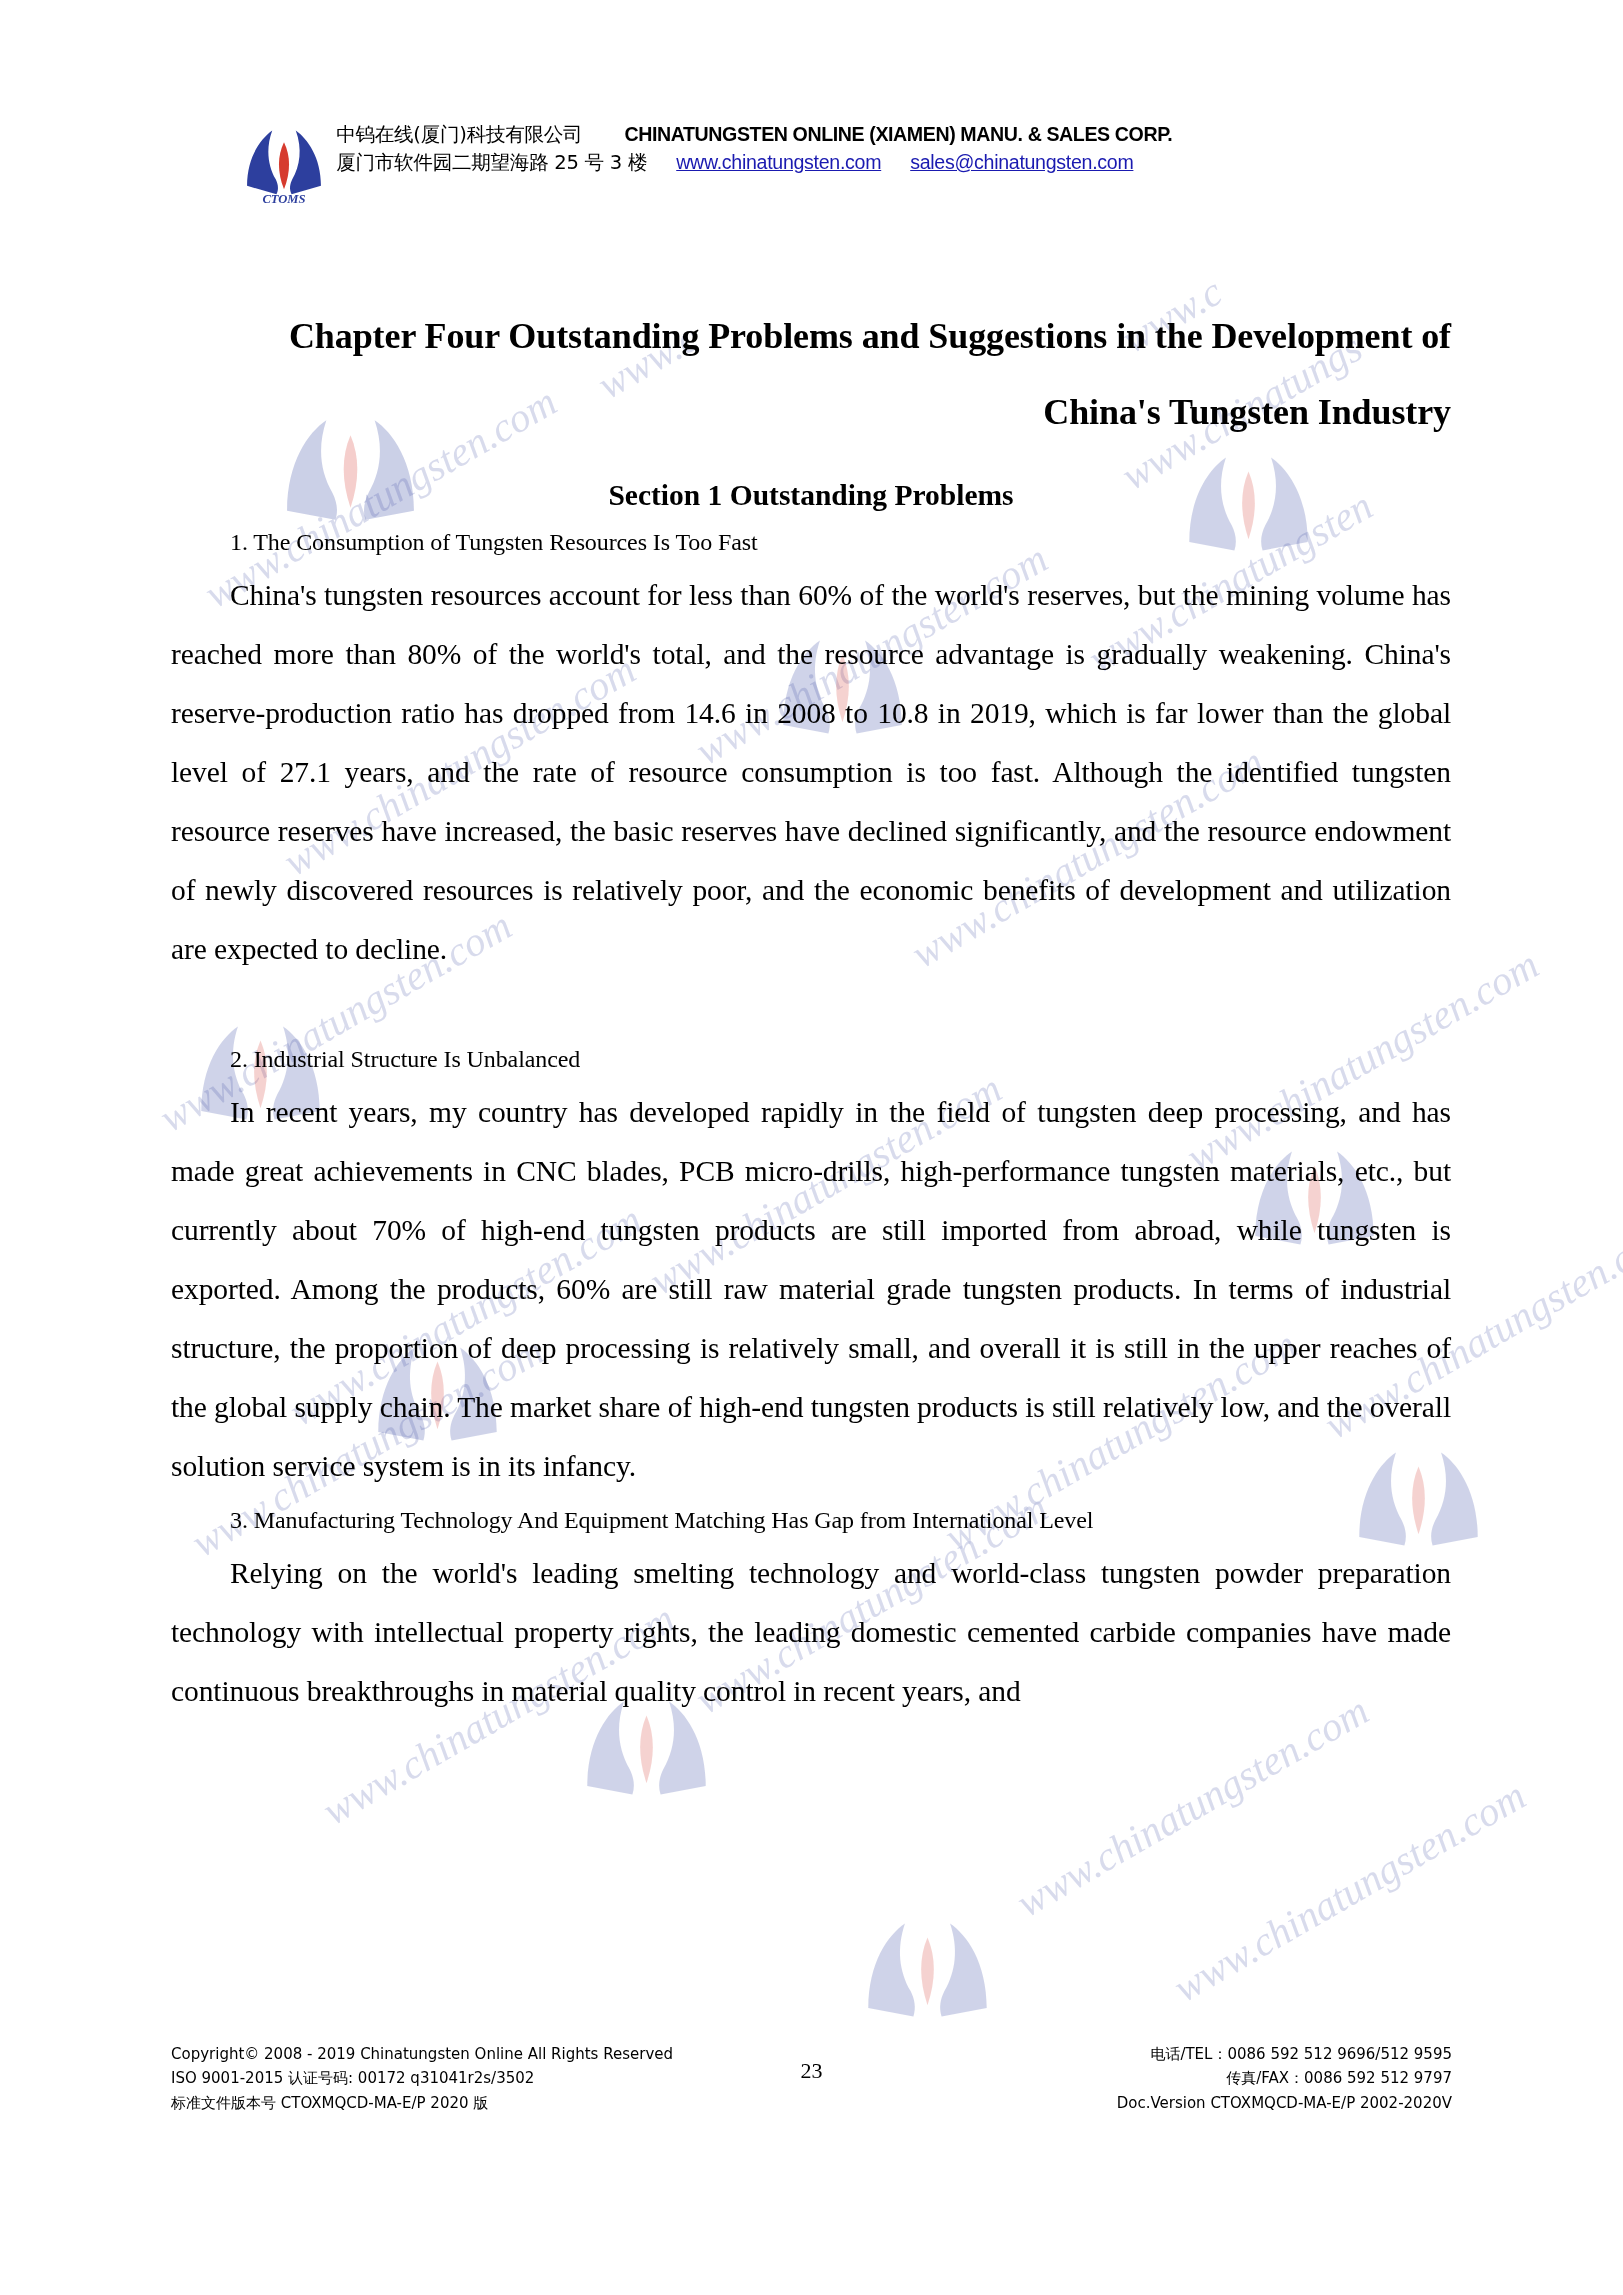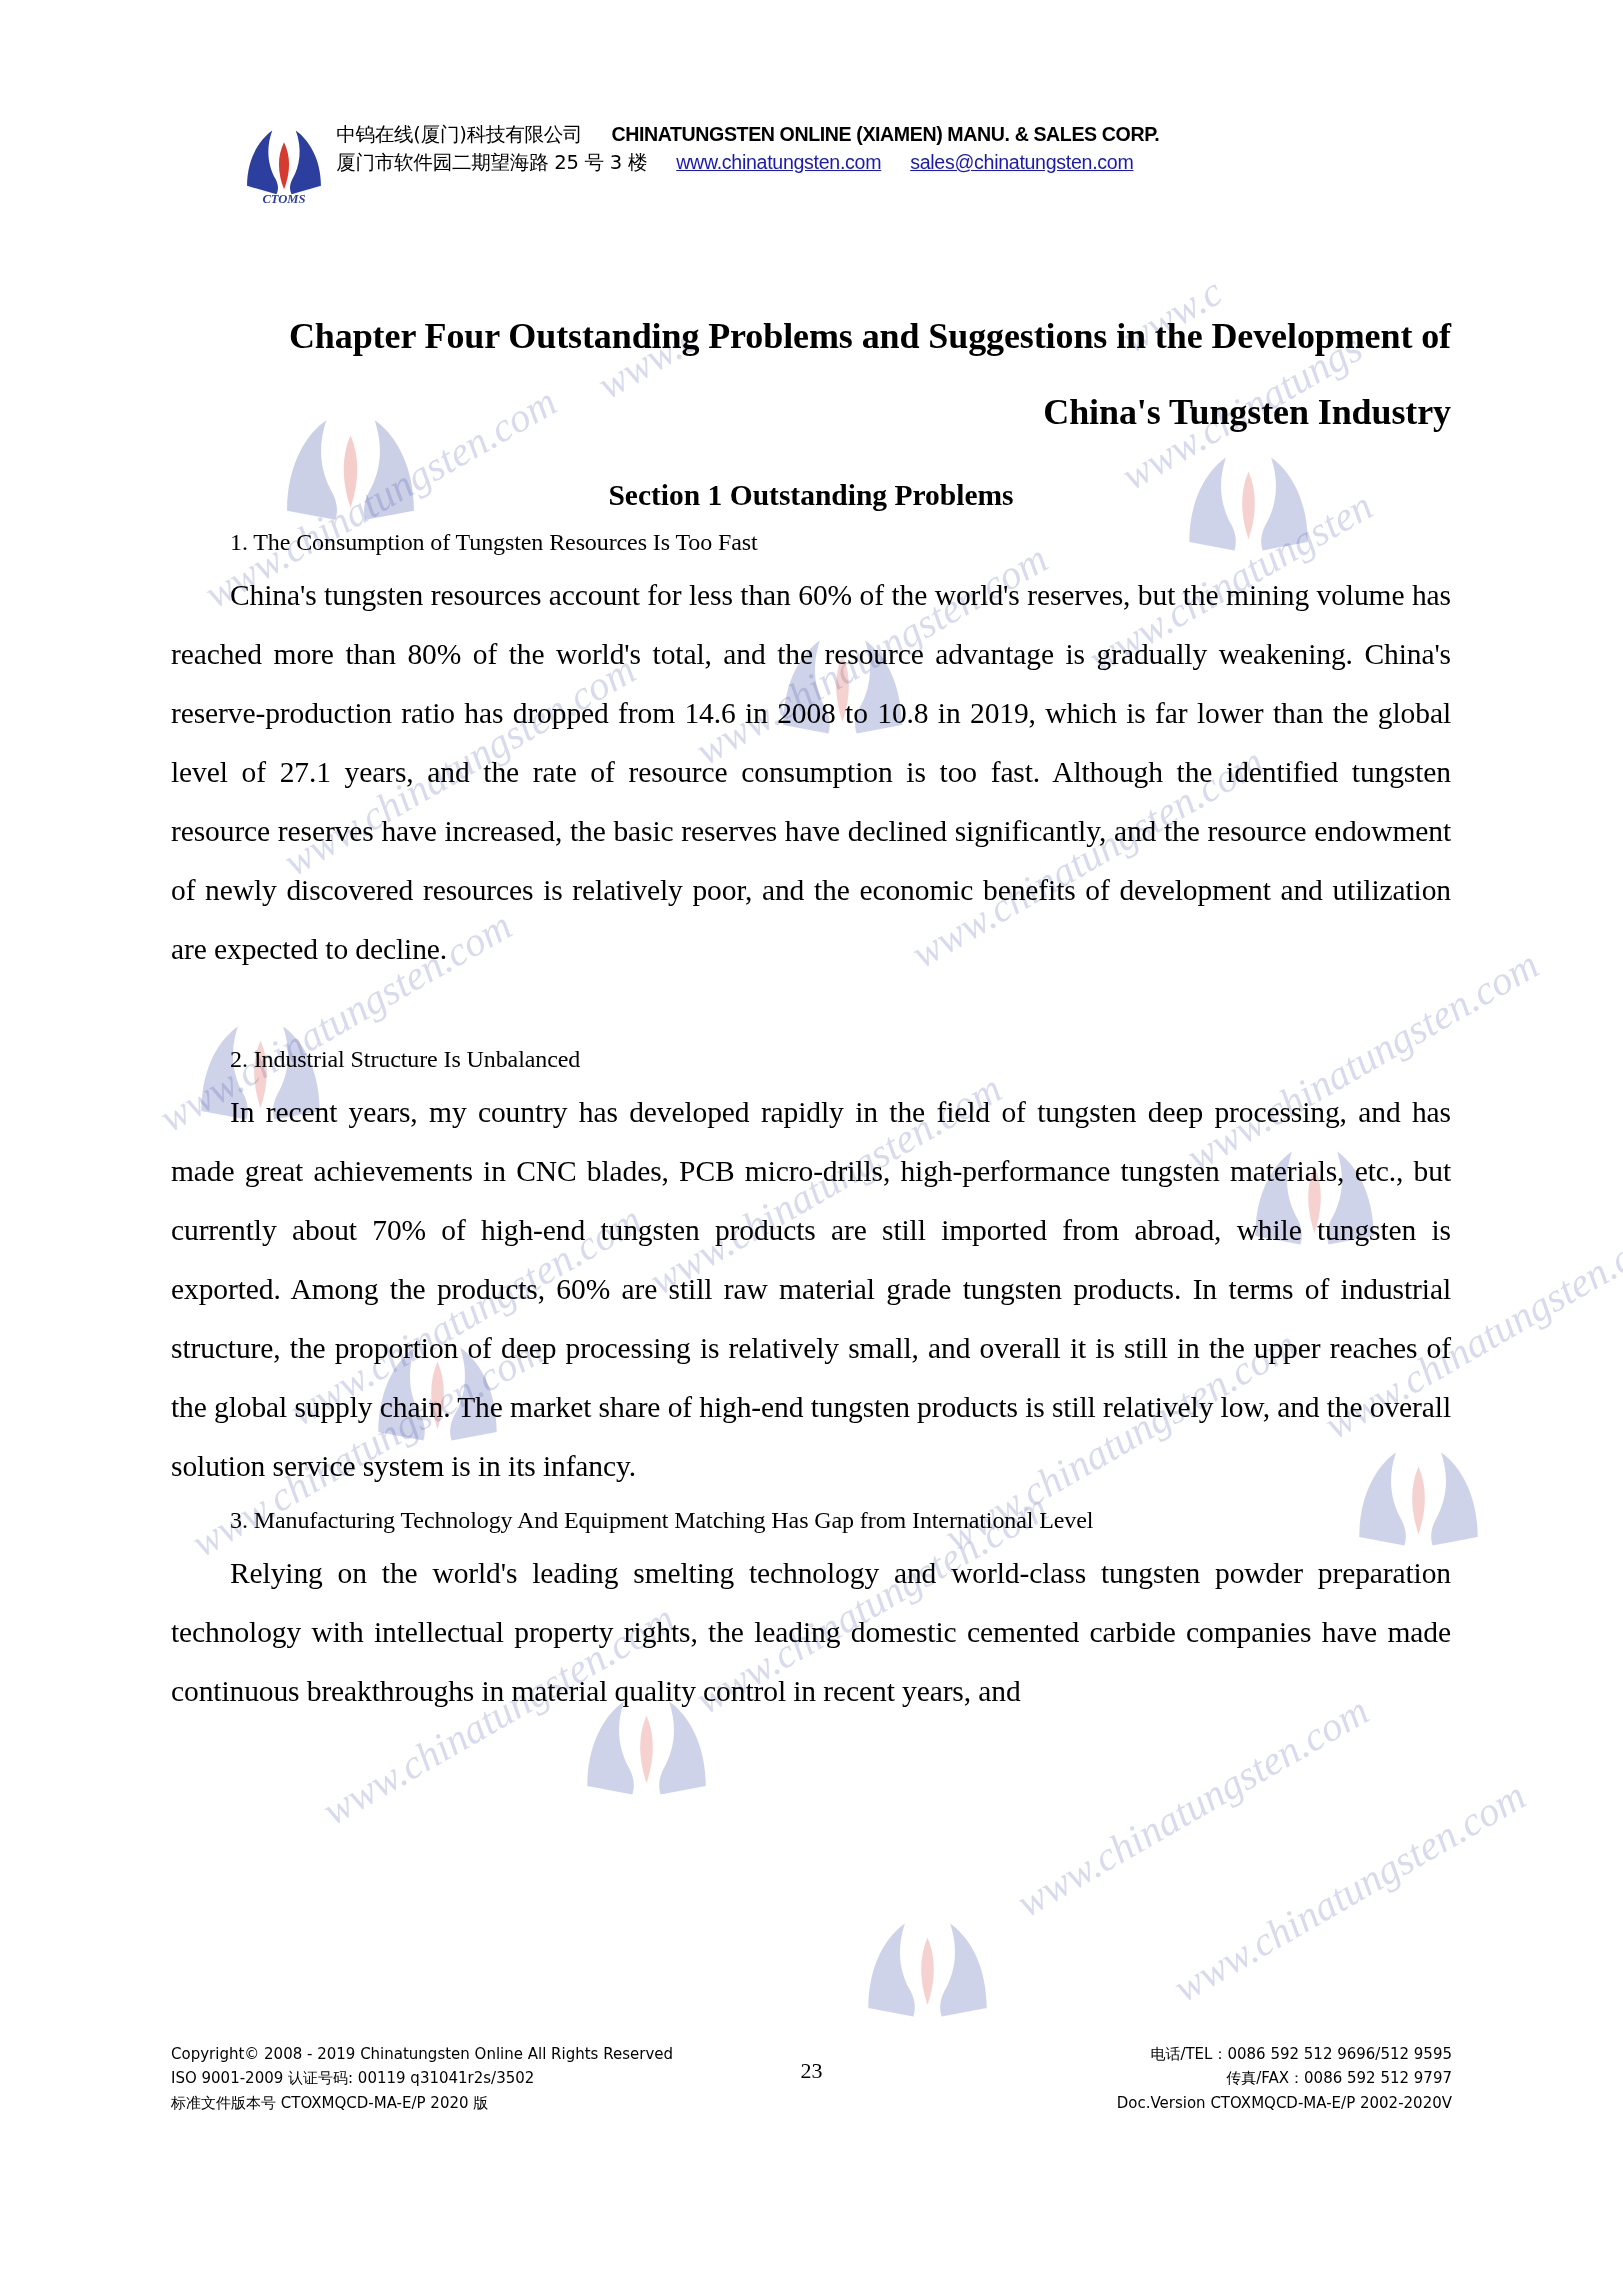--- a/index.html
+++ b/index.html
@@ -69,21 +69,21 @@
   .hz {
     font-family: "DejaVu Sans", sans-serif;
     font-size: 19.6px;
     letter-spacing: -0.3px;
   }
   .hen {
     font-family: "Liberation Sans", sans-serif;
     font-size: 19.6px;
     font-weight: 600;
     letter-spacing: -0.4px;
-    margin-left: 17px;
+    margin-left: 30px;
   }
   .hlink {
     font-family: "Liberation Sans", sans-serif;
     font-size: 19.6px;
     color: #1a1ab0;
     text-decoration: underline;
     margin-left: 17px;
     letter-spacing: -0.3px;
   }
 
@@ -262,21 +262,21 @@
     <div class="gap-md"></div>
     <h3 class="sub-heading">2. Industrial Structure Is Unbalanced</h3>
     <p class="body">In recent years, my country has developed rapidly in the field of tungsten deep processing, and has made great achievements in CNC blades, PCB micro-drills, high-performance tungsten materials, etc., but currently about 70% of high-end tungsten products are still imported from abroad, while tungsten is exported. Among the products, 60% are still raw material grade tungsten products. In terms of industrial structure, the proportion of deep processing is relatively small, and overall it is still in the upper reaches of the global supply chain. The market share of high-end tungsten products is still relatively low, and the overall solution service system is in its infancy.</p>
     <h3 class="sub-heading">3. Manufacturing Technology And Equipment Matching Has Gap from International Level</h3>
     <p class="body">Relying on the world's leading smelting technology and world-class tungsten powder preparation technology with intellectual property rights, the leading domestic cemented carbide companies have made continuous breakthroughs in material quality control in recent years, and</p>
   </div>
 
   <div class="footer">
     <div class="footer-left">
       <div>Copyright© 2008 - 2019 Chinatungsten Online All Rights Reserved</div>
-      <div>ISO 9001-2009 认证号码: 00119 q31041r2s/3502</div>
+      <div>ISO 9001-2015 认证号码: 00172 q31041r2s/3502</div>
       <div>标准文件版本号 CTOXMQCD-MA-E/P 2020 版</div>
     </div>
     <div class="footer-page">23</div>
     <div class="footer-right">
       <div>电话/TEL：0086 592 512 9696/512 9595</div>
       <div>传真/FAX：0086 592 512 9797</div>
       <div>Doc.Version CTOXMQCD-MA-E/P 2002-2020V</div>
     </div>
   </div>
 

